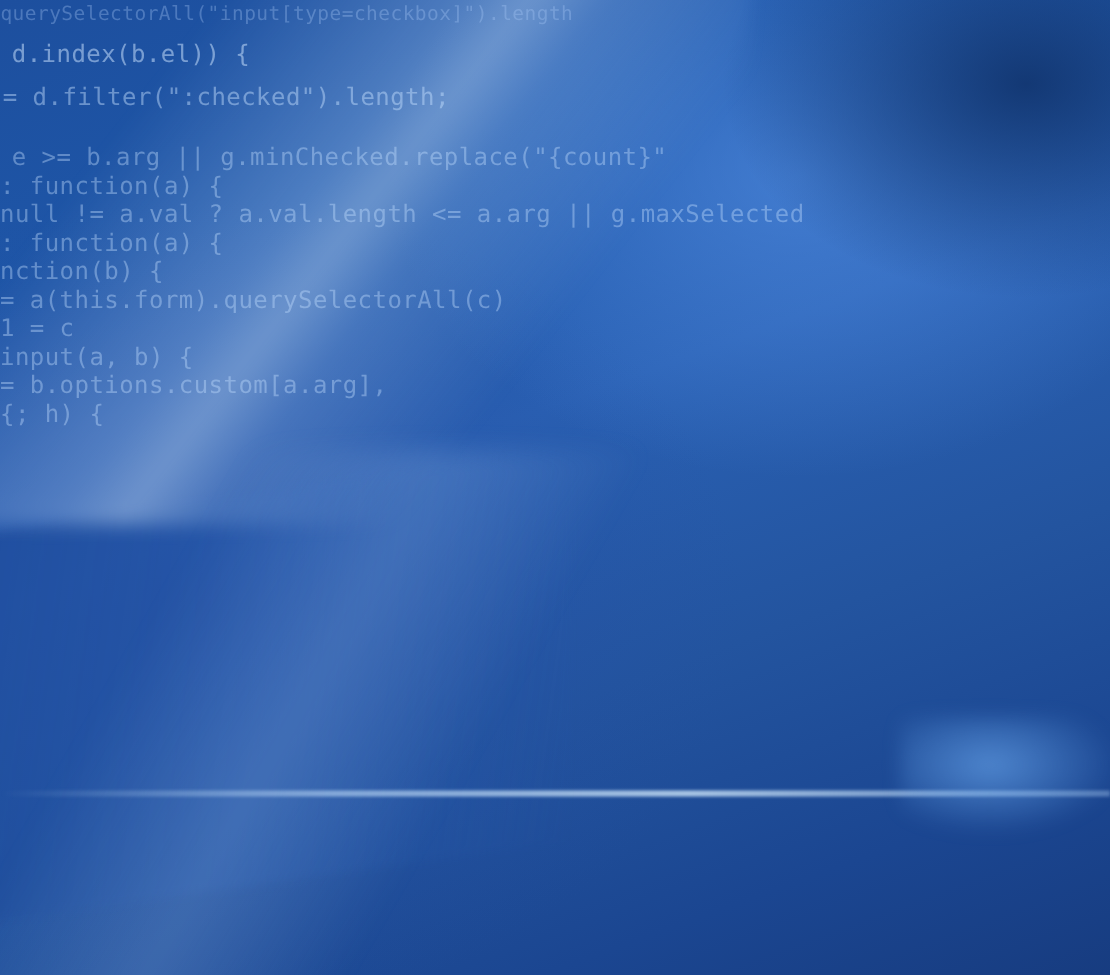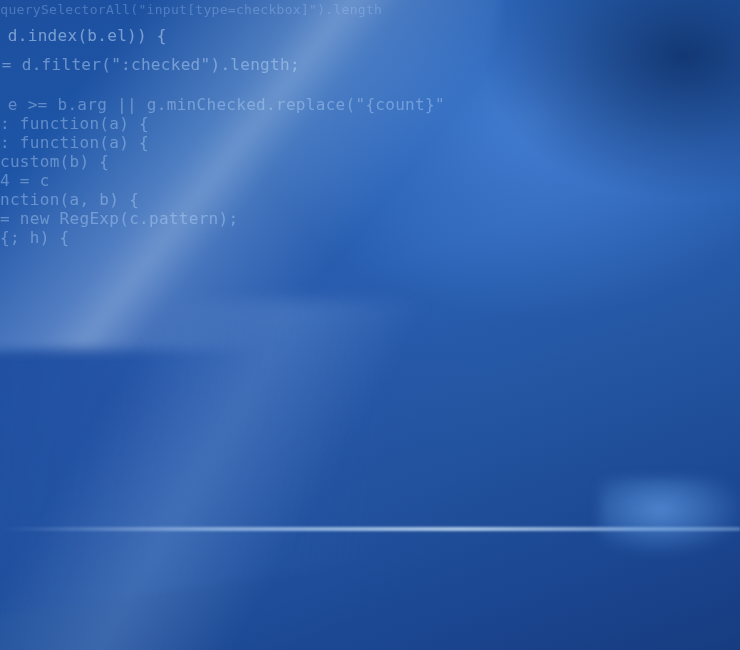--- a/index.html
+++ b/index.html
@@ -91,25 +91,27 @@
   <div class="bg-sheen"></div>
   <div class="bg-sheen2"></div>
 
   
   <div class="code-layer">
     <div class="cl c1">g.querySelectorAll("input[type=checkbox]").length</div>
     <div class="cl c2">= d.index(b.el)) {</div>
     <div class="cl c3">e = d.filter(":checked").length;</div>
     <div class="cl c4">rn e &gt;= b.arg || g.minChecked.replace("{count}"</div>
     <div class="cl c5">: function(a) {</div>
+    <div class="cl c6">null != a.val ? a.val.length &lt;= a.arg || g.maxSelected</div>
     <div class="cl c7">: function(a) {</div>
-    <div class="cl c9">custom(b) {</div>
-    <div class="cl c11">4 = c</div>
-    <div class="cl c12">nction(a, b) {</div>
-    <div class="cl c14">= new RegExp(c.pattern);</div>
+    <div class="cl c9">nction(b) {</div>
+    <div class="cl c10">= a(this.form).querySelectorAll(c)</div>
+    <div class="cl c11">1 = c</div>
+    <div class="cl c12">input(a, b) {</div>
+    <div class="cl c13">= b.options.custom[a.arg],</div>
     <div class="cl c16">{; h) {</div>
   </div>
 
   
   <svg class="net" width="740" height="650">
     <g stroke="rgba(200,225,255,.30)" stroke-width="1" fill="none">
       <path d="M612 186 L668 232 L724 198"></path>
       <path d="M668 232 L640 300 L700 338"></path>
       <path d="M612 186 L648 118"></path>
       <path d="M640 300 L578 316"></path>

